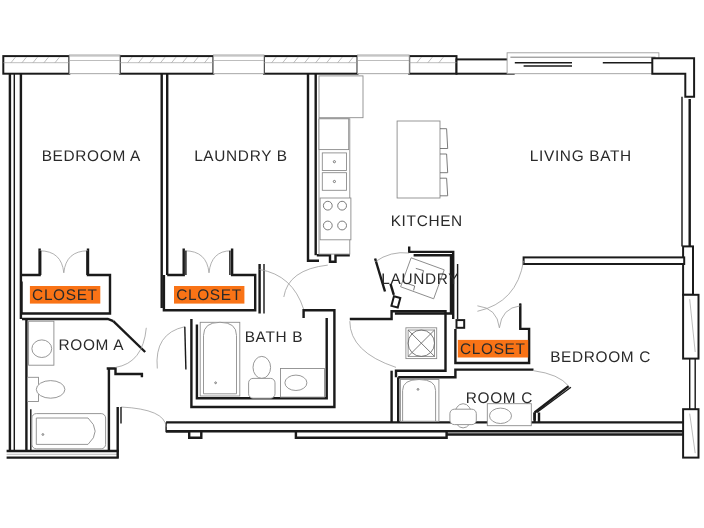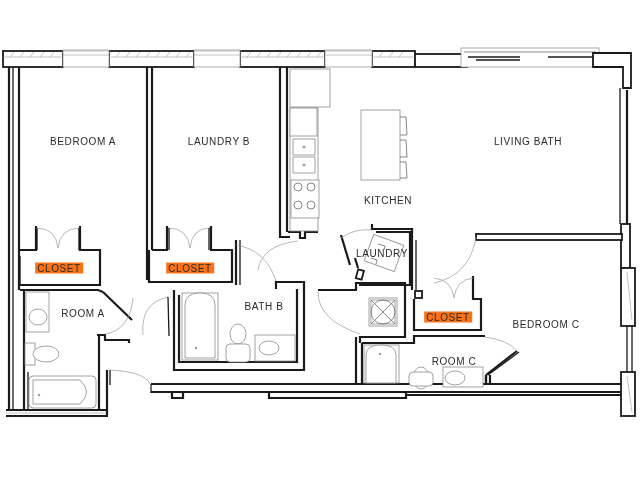--- a/index.html
+++ b/index.html
@@ -9,21 +9,21 @@
   .wall-thin { fill: none; stroke: #1a1a1a; stroke-width: 1.3; }
   .fixture { fill: #ffffff; stroke: #8a8a8a; stroke-width: 0.8; }
   .fixture-dark { fill: none; stroke: #6a6a6a; stroke-width: 0.8; }
   .swing { fill: none; stroke: #9a9a9a; stroke-width: 0.7; }
   .window { fill: #ffffff; stroke: #9a9a9a; stroke-width: 0.8; }
   .hatch { stroke: #9a9a9a; stroke-width: 0.6; }
   .wall-solid { fill: #ffffff; stroke: #1a1a1a; stroke-width: 1.8; }
   .label {
     position: absolute;
     font-family: "Liberation Sans", sans-serif;
-    font-size: 10px;
+    font-size: 14px;
     letter-spacing: 0.6px;
     color: #2a2a2a;
     white-space: nowrap;
     transform: translate(-50%, -50%);
     background: transparent;
   }
   .label.closet { background: #f97316; padding: 0 2px; }
 </style>
 </head>
 <body>
@@ -277,15 +277,15 @@
 
 <div class="label" style="left:83px;top:141px">BEDROOM A</div>
 <div class="label" style="left:219px;top:141px">LAUNDRY B</div>
 <div class="label" style="left:388px;top:200px">KITCHEN</div>
 <div class="label" style="left:528px;top:141px">LIVING BATH</div>
 <div class="label" style="left:382px;top:253px">LAUNDRY</div>
 <div class="label closet" style="left:59px;top:268px">CLOSET</div>
 <div class="label closet" style="left:190px;top:268px">CLOSET</div>
 <div class="label closet" style="left:448px;top:317px">CLOSET</div>
 <div class="label" style="left:83px;top:313px">ROOM A</div>
-<div class="label" style="left:264px;top:306px">BATH B</div>
+<div class="label" style="left:249px;top:306px">BATH B</div>
 <div class="label" style="left:454px;top:361px">ROOM C</div>
 <div class="label" style="left:546px;top:324px">BEDROOM C</div>
 
 </body></html>

